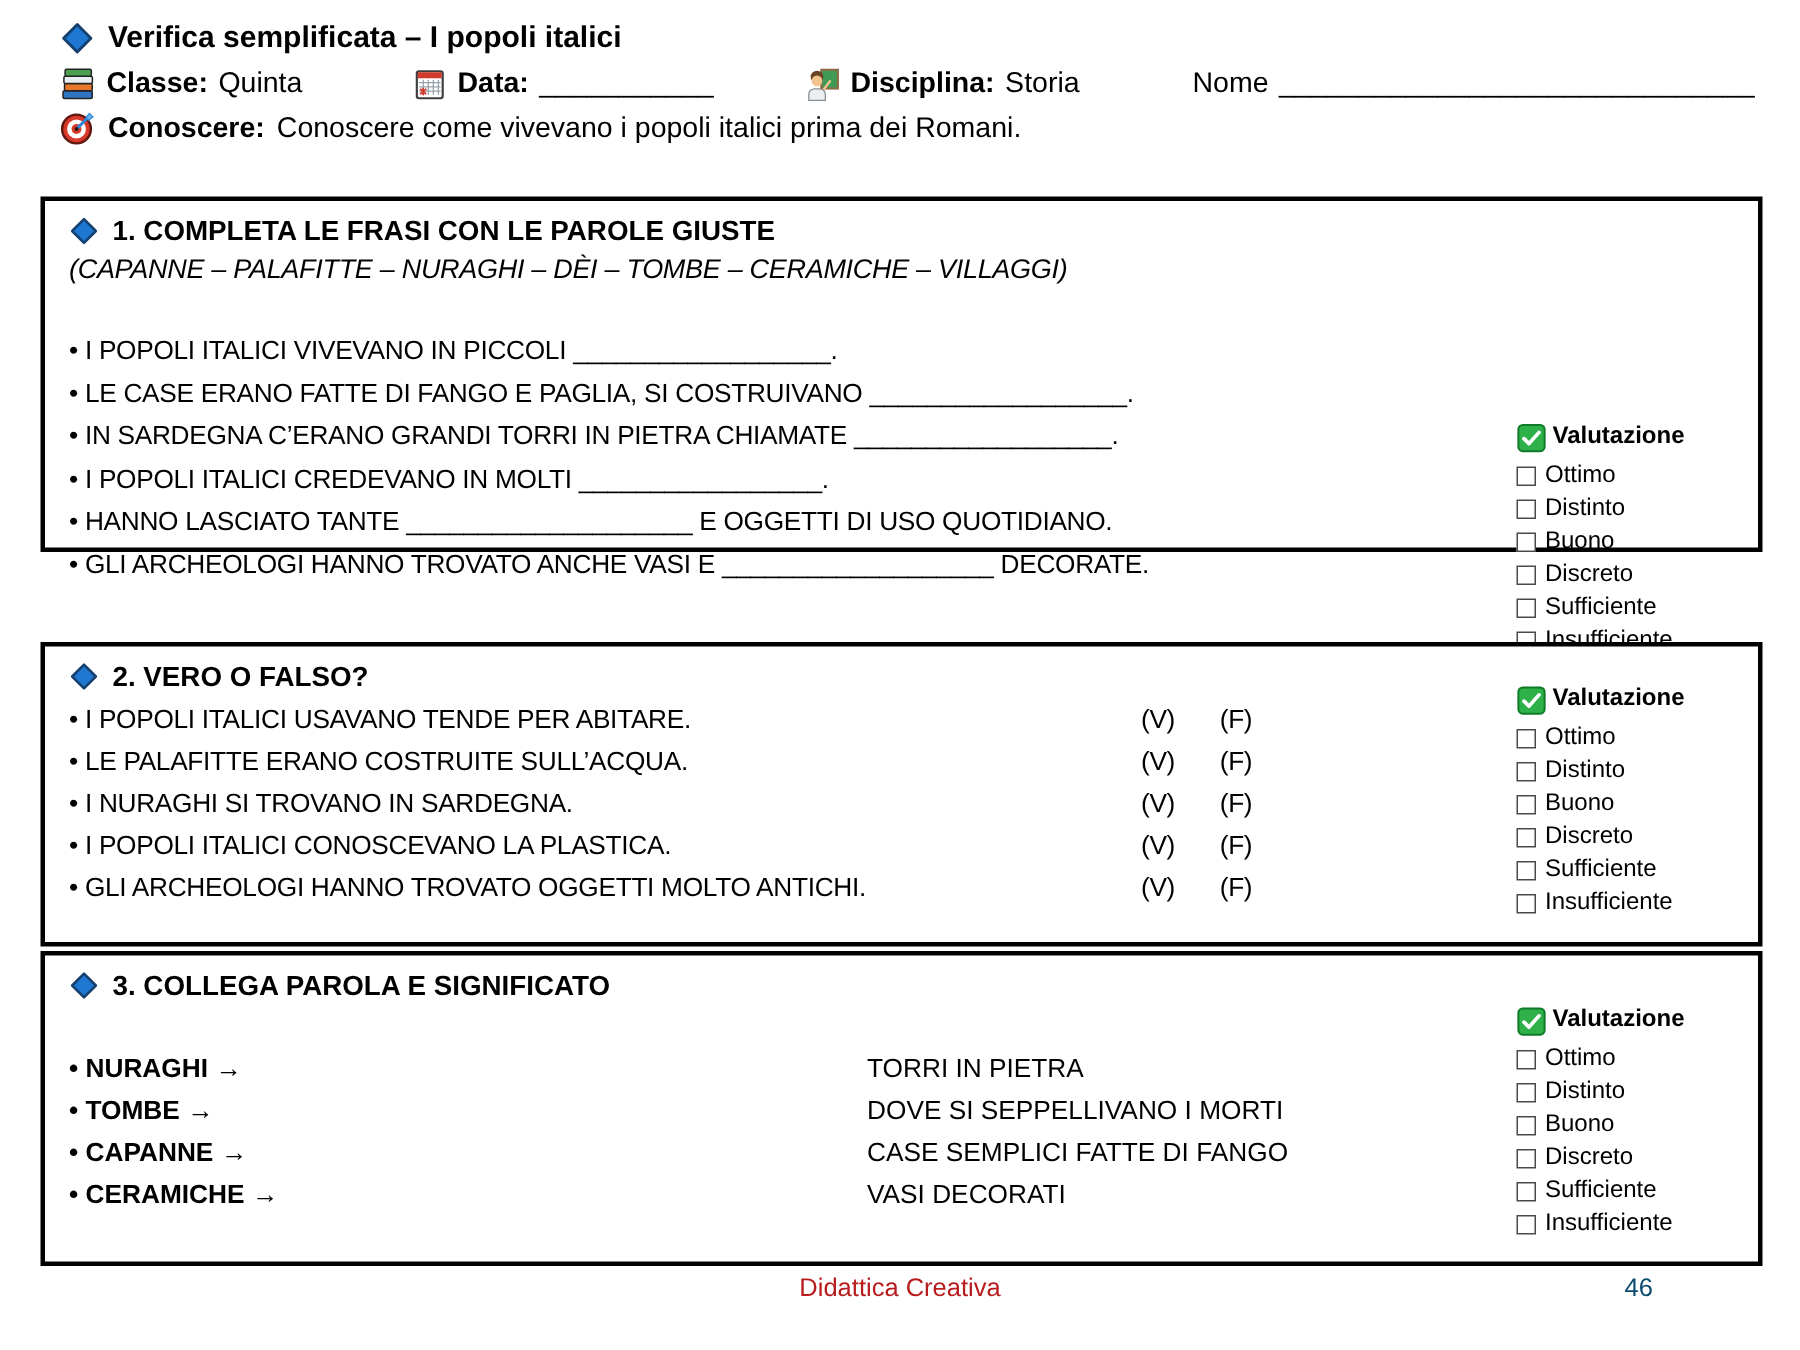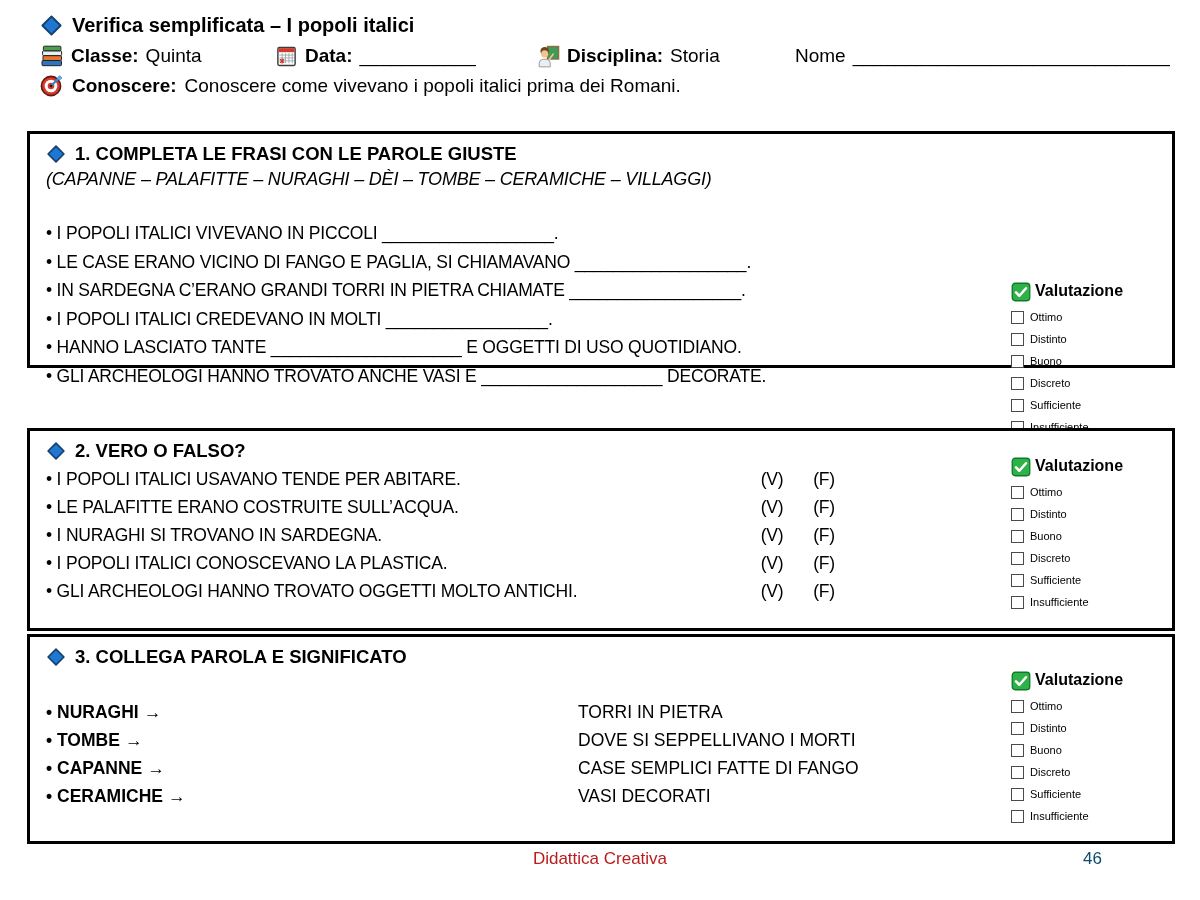--- a/index.html
+++ b/index.html
@@ -38,21 +38,21 @@
   
   .s3-list { margin-top:30px; }
   .s3-row { display:grid; grid-template-columns:532px 1fr; height:28px; font-size:17.5px; align-items:center; }
   .s3-row .term { font-weight:bold; white-space:nowrap; }
   .s3-row .term::before { content:"•\00a0 "; }
   .s3-row .arrow { font-weight:normal; margin-left:5px; }
   
   .val { position:absolute; right:9px; width:152px; }
   .val-1 { top:148px; } .val-2 { top:26px; } .val-3 { top:34px; }
   .val-head { display:flex; gap:4px; font-size:16px; font-weight:bold; height:24px; }
-  .val-opt { display:flex; align-items:center; gap:6px; height:22px; font-size:11px; }
+  .val-opt { display:flex; align-items:center; gap:6px; height:22px; font-size:16px; }
   .cbx { display:inline-block; width:13px; height:13px; border:1.7px solid #4a4a4a; background:#fff; flex:0 0 auto; }
   
   .footer-brand { position:absolute; top:849px; left:0; width:1200px; text-align:center; font-size:17px; color:#b91c1c; }
   .footer-page { position:absolute; top:849px; right:98px; font-size:17px; color:#0c4a6e; }
 </style>
 </head>
 <body>
 
 <svg width="0" height="0" style="position:absolute">
   <defs>
@@ -170,21 +170,21 @@
               <use href="#ic-diamond"></use>
             </svg>
         </span>
         <span>1. COMPLETA LE FRASI CON LE PAROLE GIUSTE</span>
       </div>
       <div class="word-bank">(CAPANNE – PALAFITTE – NURAGHI – DÈI – TOMBE – CERAMICHE – VILLAGGI)</div>
       <div class="s1-list">
 
           <div class="s1-row">I POPOLI ITALICI VIVEVANO IN PICCOLI __________________.</div>
 
-          <div class="s1-row">LE CASE ERANO VICINO DI FANGO E PAGLIA, SI CHIAMAVANO __________________.</div>
+          <div class="s1-row">LE CASE ERANO FATTE DI FANGO E PAGLIA, SI COSTRUIVANO __________________.</div>
 
 
           <div class="s1-row">IN SARDEGNA C’ERANO GRANDI TORRI IN PIETRA CHIAMATE __________________.</div>
 
           <div class="s1-row">I POPOLI ITALICI CREDEVANO IN MOLTI _________________.</div>
 
           <div class="s1-row">HANNO LASCIATO TANTE ____________________ E OGGETTI DI USO QUOTIDIANO.</div>
 
           <div class="s1-row">GLI ARCHEOLOGI HANNO TROVATO ANCHE VASI E ___________________ DECORATE.</div>
         </div>

